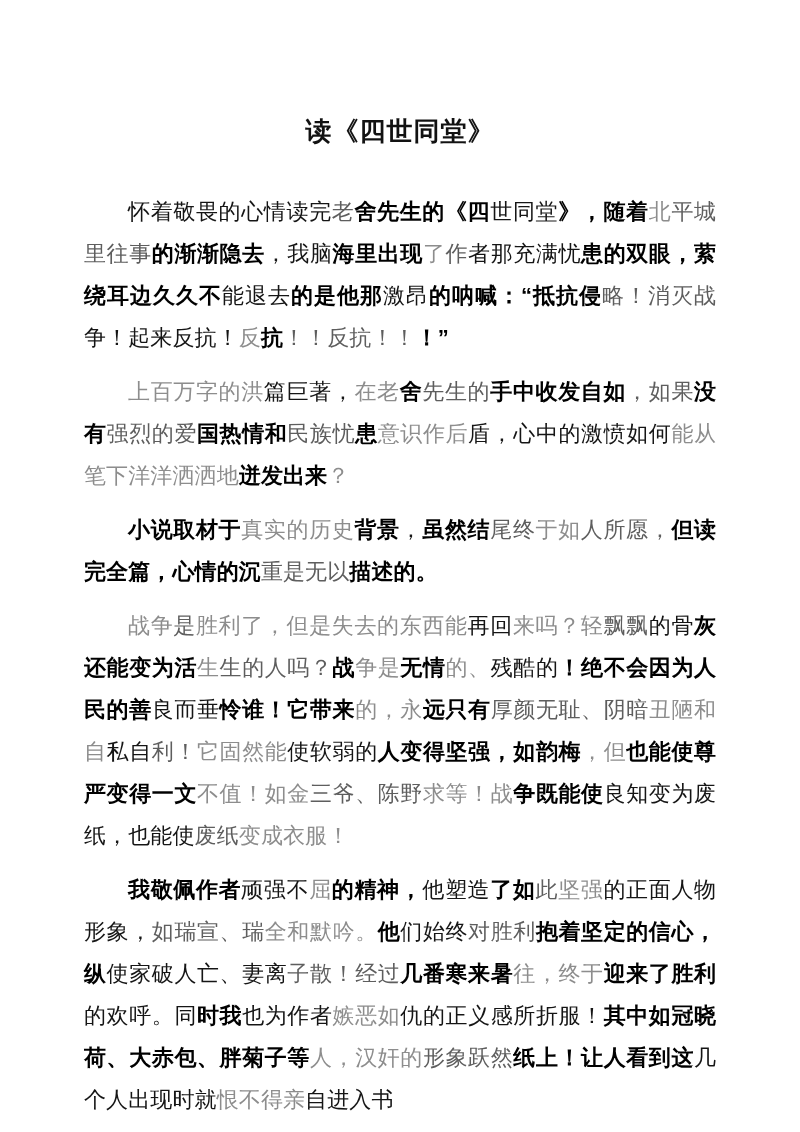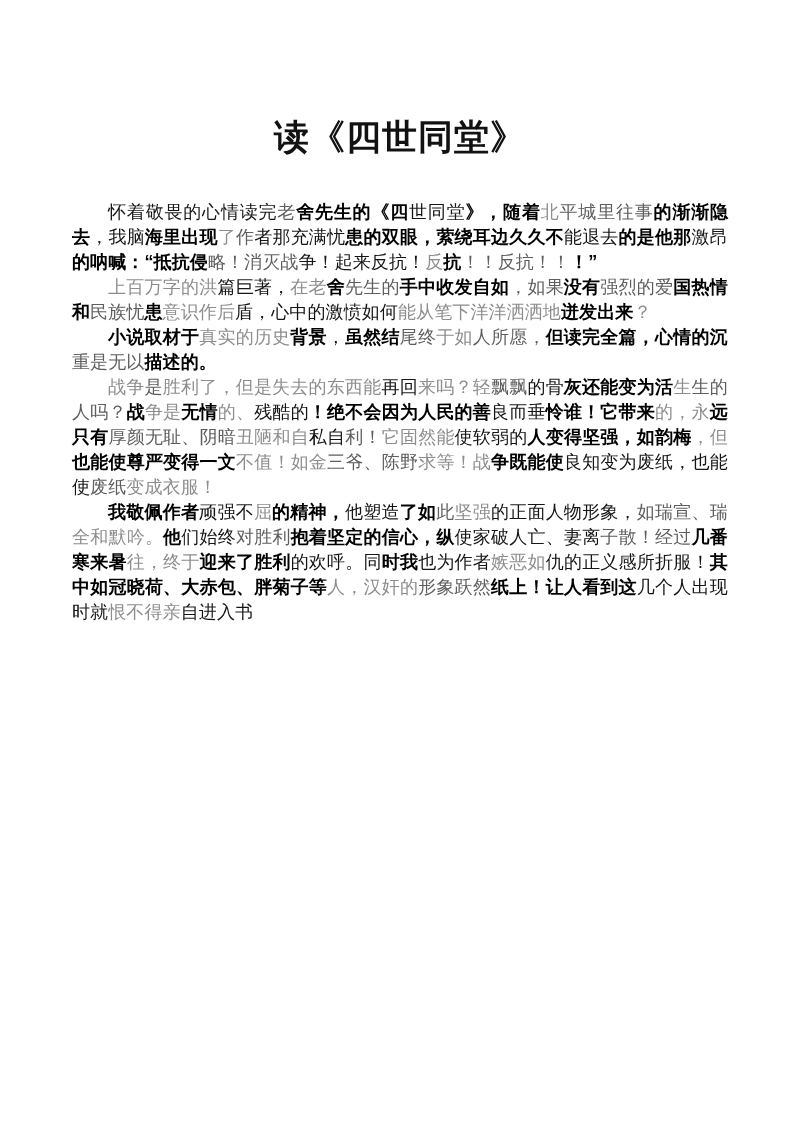--- a/index.html
+++ b/index.html
@@ -38,34 +38,34 @@
     position: absolute;
     left: 72px;
     top: 0;
     width: 656px;
     z-index: 1;
   }
   #doc-title {
     margin: 0;
     padding: 0;
     text-align: center;
-    font-family: Liberation Serif, serif;
+    font-family: Liberation Mono, monospace;
     font-weight: bold;
-    font-size: 35px;
+    font-size: 26px;
     line-height: 1;
     letter-spacing: 1px;
     color: #121212;
     padding-top: 120px;
   }
   .para {
-    margin: 0;
+    margin: 12px;
     padding: 0;
     text-indent: 2em;
-    font-size: 18px;
-    line-height: 25px;
+    font-size: 22px;
+    line-height: 42px;
     letter-spacing: 0.1px;
     color: #151515;
     text-align: justify;
     text-justify: inter-ideograph;
     font-weight: 500;
   }
   #para-1 { margin-top: 45px; }
   
   .ink-light { color: #8d8d8d; }
   .ink-mid   { color: #5e5e5e; }

